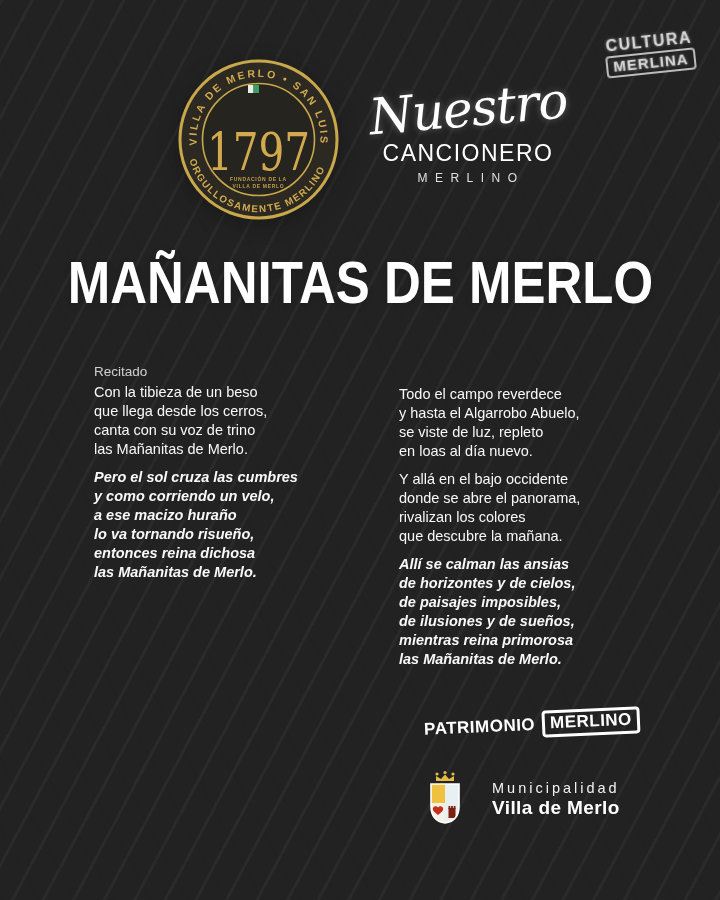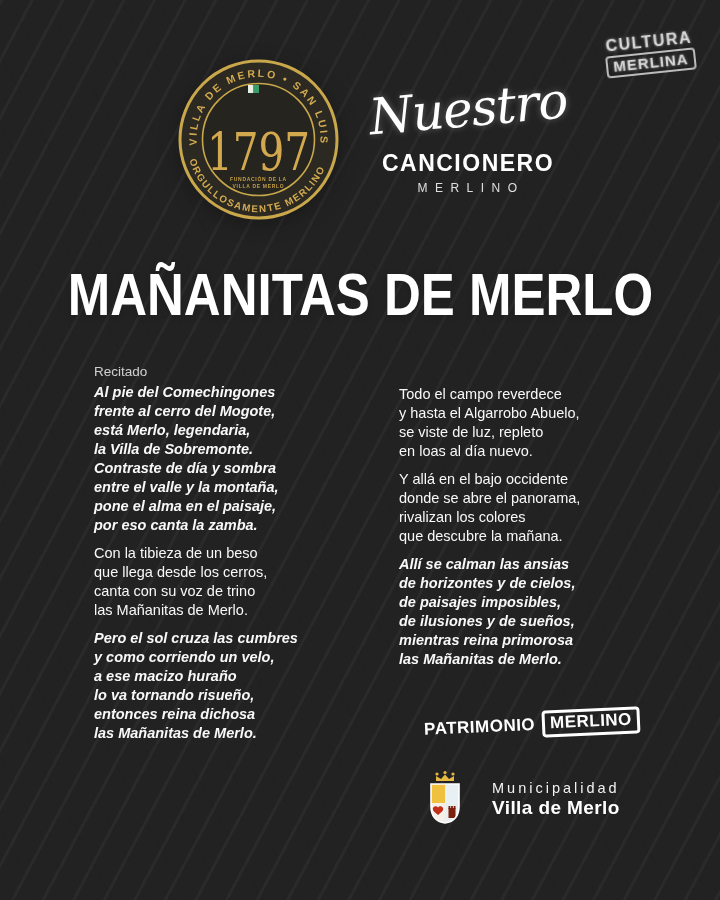--- a/index.html
+++ b/index.html
@@ -35,26 +35,26 @@
 
   
   .seal{position:absolute;left:176px;top:57px;width:165px;height:165px;
     filter:drop-shadow(0 4px 10px rgba(0,0,0,.28));}
 
   
   .masthead{position:absolute;left:362px;top:80px;width:212px;text-align:center;}
   .masthead .script{font-family:"DejaVu Serif",serif;font-style:italic;font-weight:normal;
     font-size:50px;line-height:58px;letter-spacing:-1px;display:inline-block;
     transform:rotate(-5deg);text-shadow:0 0 7px rgba(255,255,255,.30);}
-  .masthead .cancionero{margin-top:12px;font-weight:bold;font-size:23px;letter-spacing:1.5px;}
+  .masthead .cancionero{margin-top:2px;font-weight:normal;font-size:23px;letter-spacing:1.5px;}
   .masthead .merlino{margin-top:4px;font-size:12px;letter-spacing:7.5px;opacity:.85;
     padding-left:6px;}
 
   
-  .title-wrap{position:absolute;left:0;top:264px;width:720px;text-align:center;}
+  .title-wrap{position:absolute;left:0;top:252px;width:720px;text-align:center;}
   .title-wrap .title{display:inline-block;font-weight:bold;font-size:60px;line-height:62px;
     letter-spacing:0;transform:scaleX(.85);transform-origin:50% 50%;white-space:nowrap;
     text-shadow:0 2px 8px rgba(0,0,0,.14);}
   .meta-row{position:absolute;left:90px;right:62px;top:316px;display:flex;
     align-items:center;gap:11px;}
   .meta-row .rule{flex:1;height:2px;background:#fff;opacity:.95;}
   .meta-row .meta{white-space:nowrap;font-weight:bold;font-size:15px;letter-spacing:.2px;}
 
   
   .col{position:absolute;top:364px;width:298px;}
@@ -122,28 +122,20 @@
     <div class="cancionero">CANCIONERO</div>
     <div class="merlino">MERLINO</div>
   </div>
 
   <div class="title-wrap">
     <div class="title">MAÑANITAS DE MERLO</div>
   </div>
 
   <div class="col left">
     <div class="recitado">Recitado</div>
-    <div class="stanza bold-italic">Al pie del Comechingones
-frente al cerro del Mogote,
-está Merlo, legendaria,
-la Villa de Sobremonte.
-Contraste de día y sombra
-entre el valle y la montaña,
-pone el alma en el paisaje,
-por eso canta la zamba.</div>
     <div class="stanza">Con la tibieza de un beso
 que llega desde los cerros,
 canta con su voz de trino
 las Mañanitas de Merlo.</div>
     <div class="stanza bold-italic">Pero el sol cruza las cumbres
 y como corriendo un velo,
 a ese macizo huraño
 lo va tornando risueño,
 entonces reina dichosa
 las Mañanitas de Merlo.</div>

